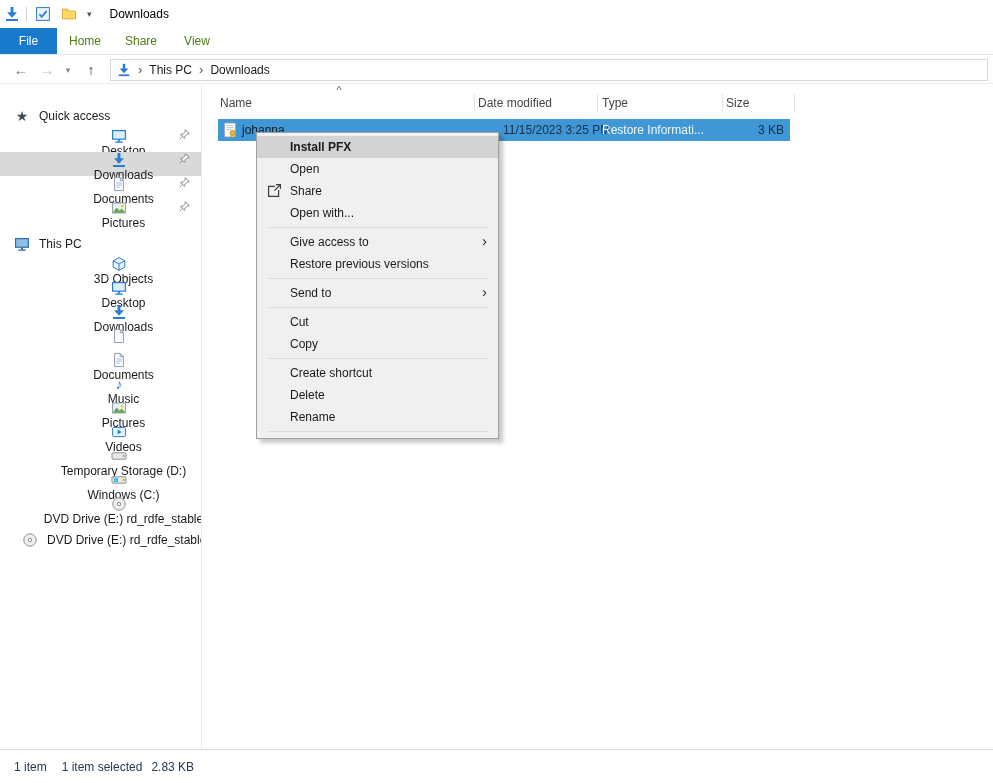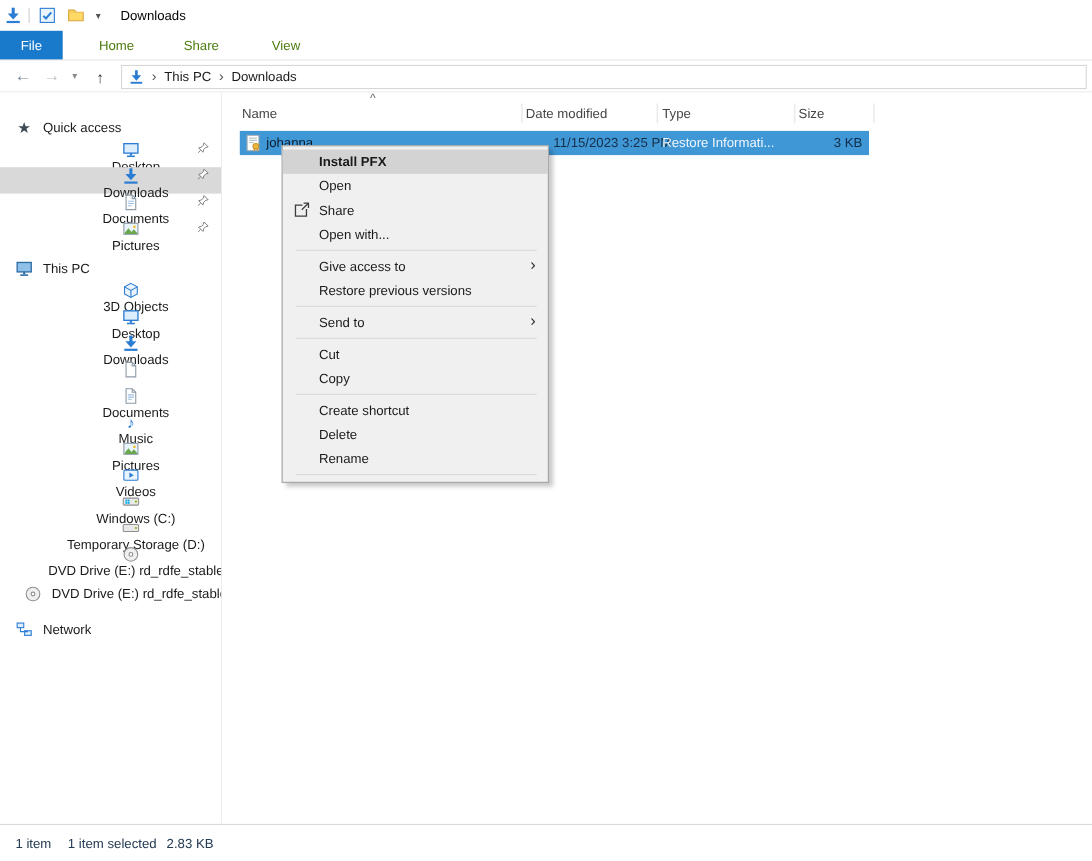--- a/index.html
+++ b/index.html
@@ -13,21 +13,21 @@
   
   .titlebar { position: absolute; top: 0; left: 0; right: 0; height: 28px;
               display: flex; align-items: center; padding-left: 4px; background: #fff; }
   .tb-sep { width: 1px; height: 14px; background: #d0d0d0; margin: 0 8px 0 6px; }
   .tb-gap { width: 10px; }
   .qat-caret { font-size: 9px; color: #555; margin: 0 0 0 10px; }
   .tb-title { margin-left: 18px; color: #000; }
 
   
   .ribbon { position: absolute; top: 28px; left: 0; right: 0; height: 27px;
-            display: flex; background: #fff; border-bottom: 1px solid #e6e6e6; gap: 21px; }
+            display: flex; background: #fff; border-bottom: 1px solid #e6e6e6; }
   .tab { width: 56px; display: flex; align-items: center; justify-content: center;
          color: #4d7c0f; cursor: default; }
   .tab.file { width: 57px; background: var(--file-tab, #1979ca); color: #fff; }
 
   
   .addressbar { position: absolute; top: 56px; left: 0; right: 0; height: 28px;
                 display: flex; align-items: center; border-bottom: 1px solid #ececec; background: #fff; }
   .nav-btn { flex: none; display: inline-block; text-align: center; }
   .nav-back { margin-left: 12px; font-size: 15px; color: #6f7f8e; width: 18px; }
   .nav-fwd  { margin-left: 8px;  font-size: 15px; color: #bcbcbc; width: 18px; }
@@ -314,50 +314,44 @@
         <span class="lbl">Pictures</span>
       </div>
       <div class="side-item lvl1">
         <svg class="ic">
             <use href="#i-video"></use>
           </svg>
         <span class="lbl">Videos</span>
       </div>
       <div class="side-item lvl1">
         <svg class="ic">
+            <use href="#i-drive"></use>
+          </svg>
+        <span class="lbl">Temporary Storage (D:)</span>
+      </div>
+      <div class="side-item lvl1">
+        <svg class="ic">
             <use href="#i-drivewin"></use>
           </svg>
         <span class="lbl">Windows (C:)</span>
-      </div>
-      <div class="side-item lvl1">
-        <svg class="ic">
-            <use href="#i-drive"></use>
-          </svg>
-        <span class="lbl">Temporary Storage (D:)</span>
       </div>
       <div class="side-item lvl1">
         <svg class="ic">
             <use href="#i-dvd"></use>
           </svg>
         <span class="lbl">DVD Drive (E:) rd_rdfe_stable</span>
       </div>
       <div class="gap8"></div>
       <div class="side-item lvl0b">
         <svg class="ic">
             <use href="#i-dvd"></use>
           </svg>
         <span class="lbl">DVD Drive (E:) rd_rdfe_stable.</span>
       </div>
       <div class="gap8"></div>
-      <div class="side-item lvl0">
-        <svg class="ic">
-            <use href="#i-net"></use>
-          </svg>
-        <span class="lbl">Network</span>
-      </div>
     </div>
 
     <div class="content">
       <div class="list-header">
         <span class="sort-chev">^</span>
         <span class="hc hc-name">Name</span>
         <span class="hc hc-date">Date modified</span>
         <span class="hc hc-type">Type</span>
         <span class="hc hc-size">Size</span>
         <span class="hsep" style="left:272px"></span>

